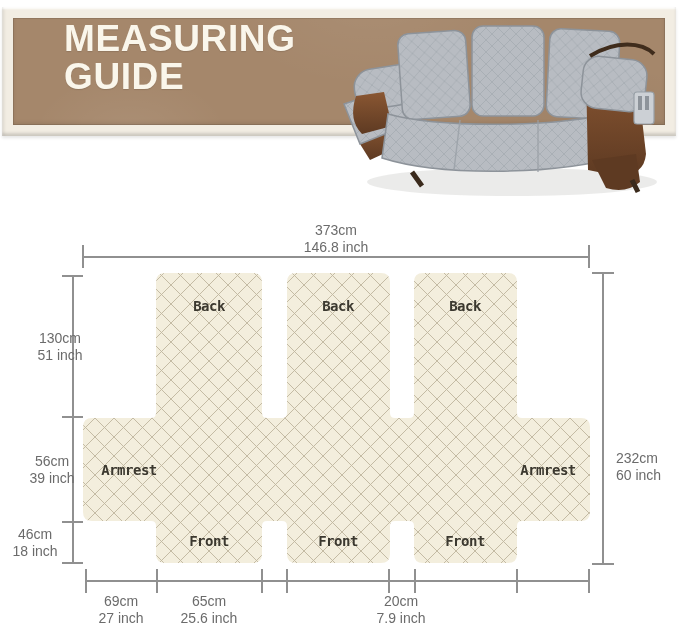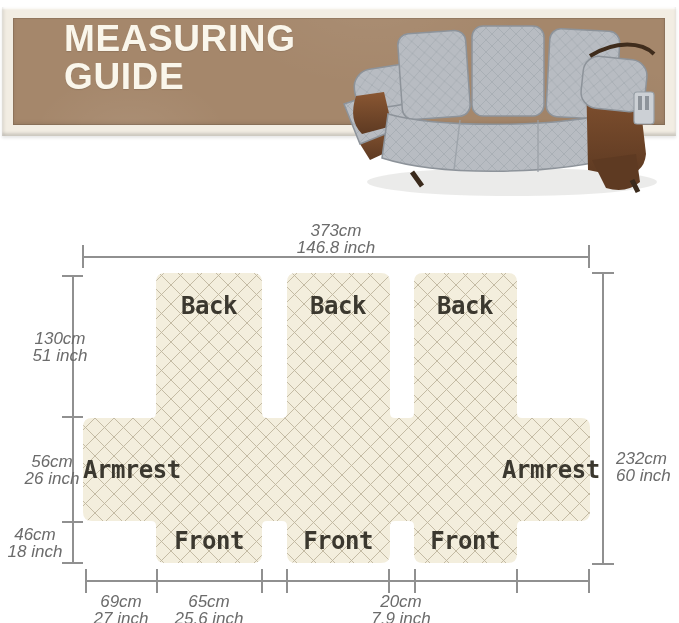--- a/index.html
+++ b/index.html
@@ -18,25 +18,25 @@
       radial-gradient(200px 120px at 90% 120%, rgba(0,0,0,0.05), rgba(0,0,0,0) 70%),
       #a5876b;
     box-shadow: inset 0 0 0 1px rgba(0,0,0,0.10), inset 0 -2px 4px rgba(0,0,0,0.10);}
   .banner-title{position:absolute;left:62px;top:13px;color:#faf6eb;font-weight:bold;
     font-size:37px;line-height:38px;letter-spacing:0.6px;
     text-shadow:0 1px 1px rgba(0,0,0,0.12);}
 
   
   .abs{position:absolute;}
   .panel-label{position:absolute;font-family:"DejaVu Sans Mono",monospace;font-weight:bold;
-    font-size:24px;line-height:24px;color:#3b382f;text-align:center;letter-spacing:-0.5px;}
+    font-size:14px;line-height:24px;color:#3b382f;text-align:center;letter-spacing:-0.5px;}
 
   
   .mline{position:absolute;background:#909090;}
-  .mtext{position:absolute;color:#6b6b6b;font-size:17px;line-height:17px;text-align:center;font-style:italic;}
+  .mtext{position:absolute;color:#6b6b6b;font-size:14px;line-height:17px;text-align:center;}
   .mtext.left-col{text-align:center;}
   .mtext.right-col{text-align:left;margin-top:44px;}
 </style>
 </head>
 <body>
 
 <div id="stage">
 
   <div class="banner-frame">
     <div class="banner-inner"></div>
@@ -132,21 +132,21 @@
   <div class="mline" style="left:62px;top:416px;width:21px;height:2px;"></div>
   <div class="mline" style="left:62px;top:521px;width:21px;height:2px;"></div>
   <div class="mline" style="left:62px;top:562px;width:21px;height:2px;"></div>
 
   <div class="mtext left-col" style="left:4px;top:330px;width:62px;margin-left:25px;">
     <div>130cm</div>
     <div>51 inch</div>
   </div>
   <div class="mtext left-col" style="left:21px;top:453px;width:62px;">
     <div>56cm</div>
-    <div>26 inch</div>
+    <div>39 inch</div>
   </div>
   <div class="mtext left-col" style="left:4px;top:526px;width:62px;">
     <div>46cm</div>
     <div>18 inch</div>
   </div>
 
   <div class="mline" style="left:602px;top:273px;width:2px;height:292px;"></div>
   <div class="mline" style="left:592px;top:272px;width:22px;height:2px;"></div>
   <div class="mline" style="left:592px;top:563px;width:22px;height:2px;"></div>
   <div class="mtext right-col" style="left:616px;top:406px;width:60px;">

